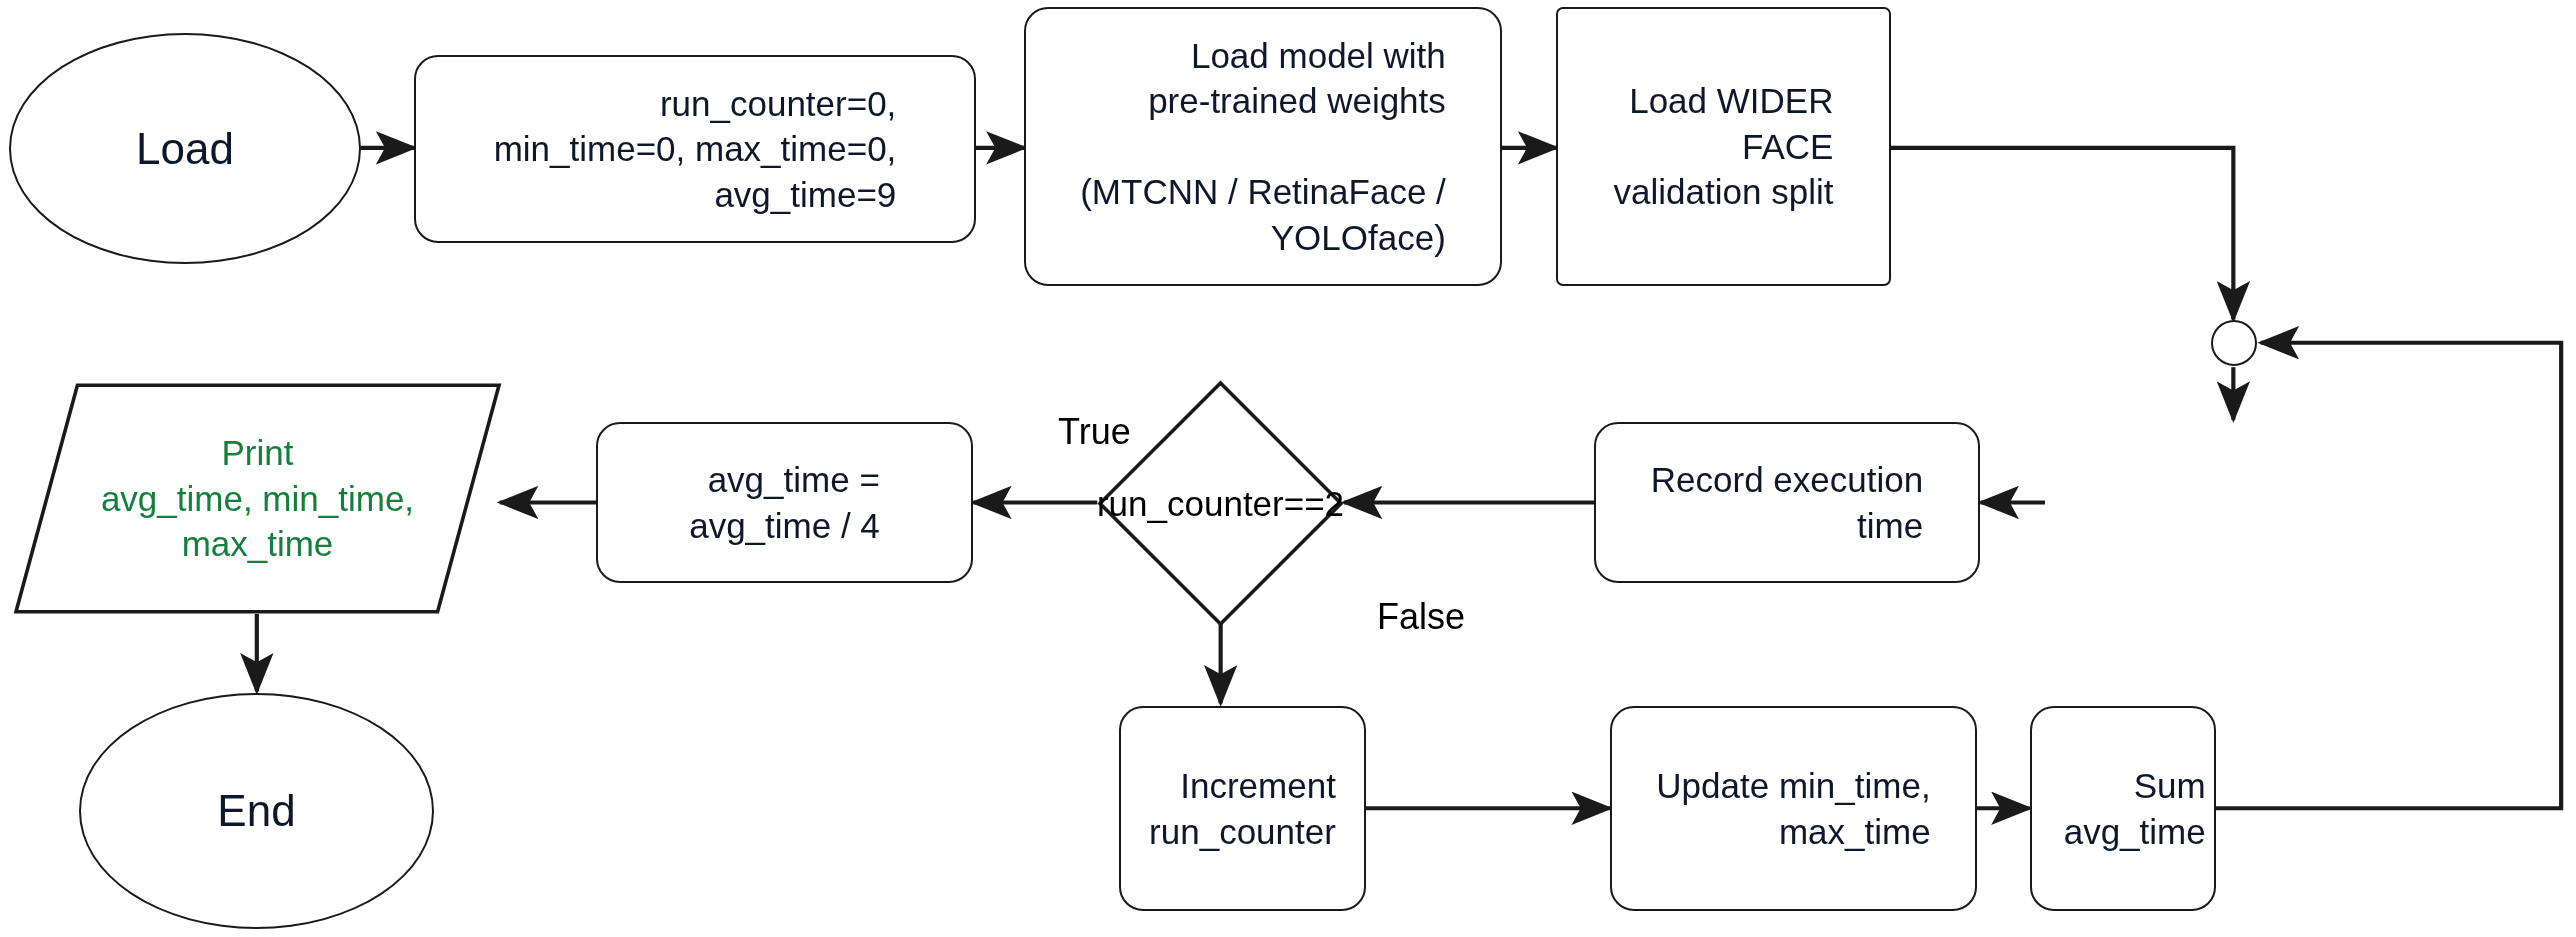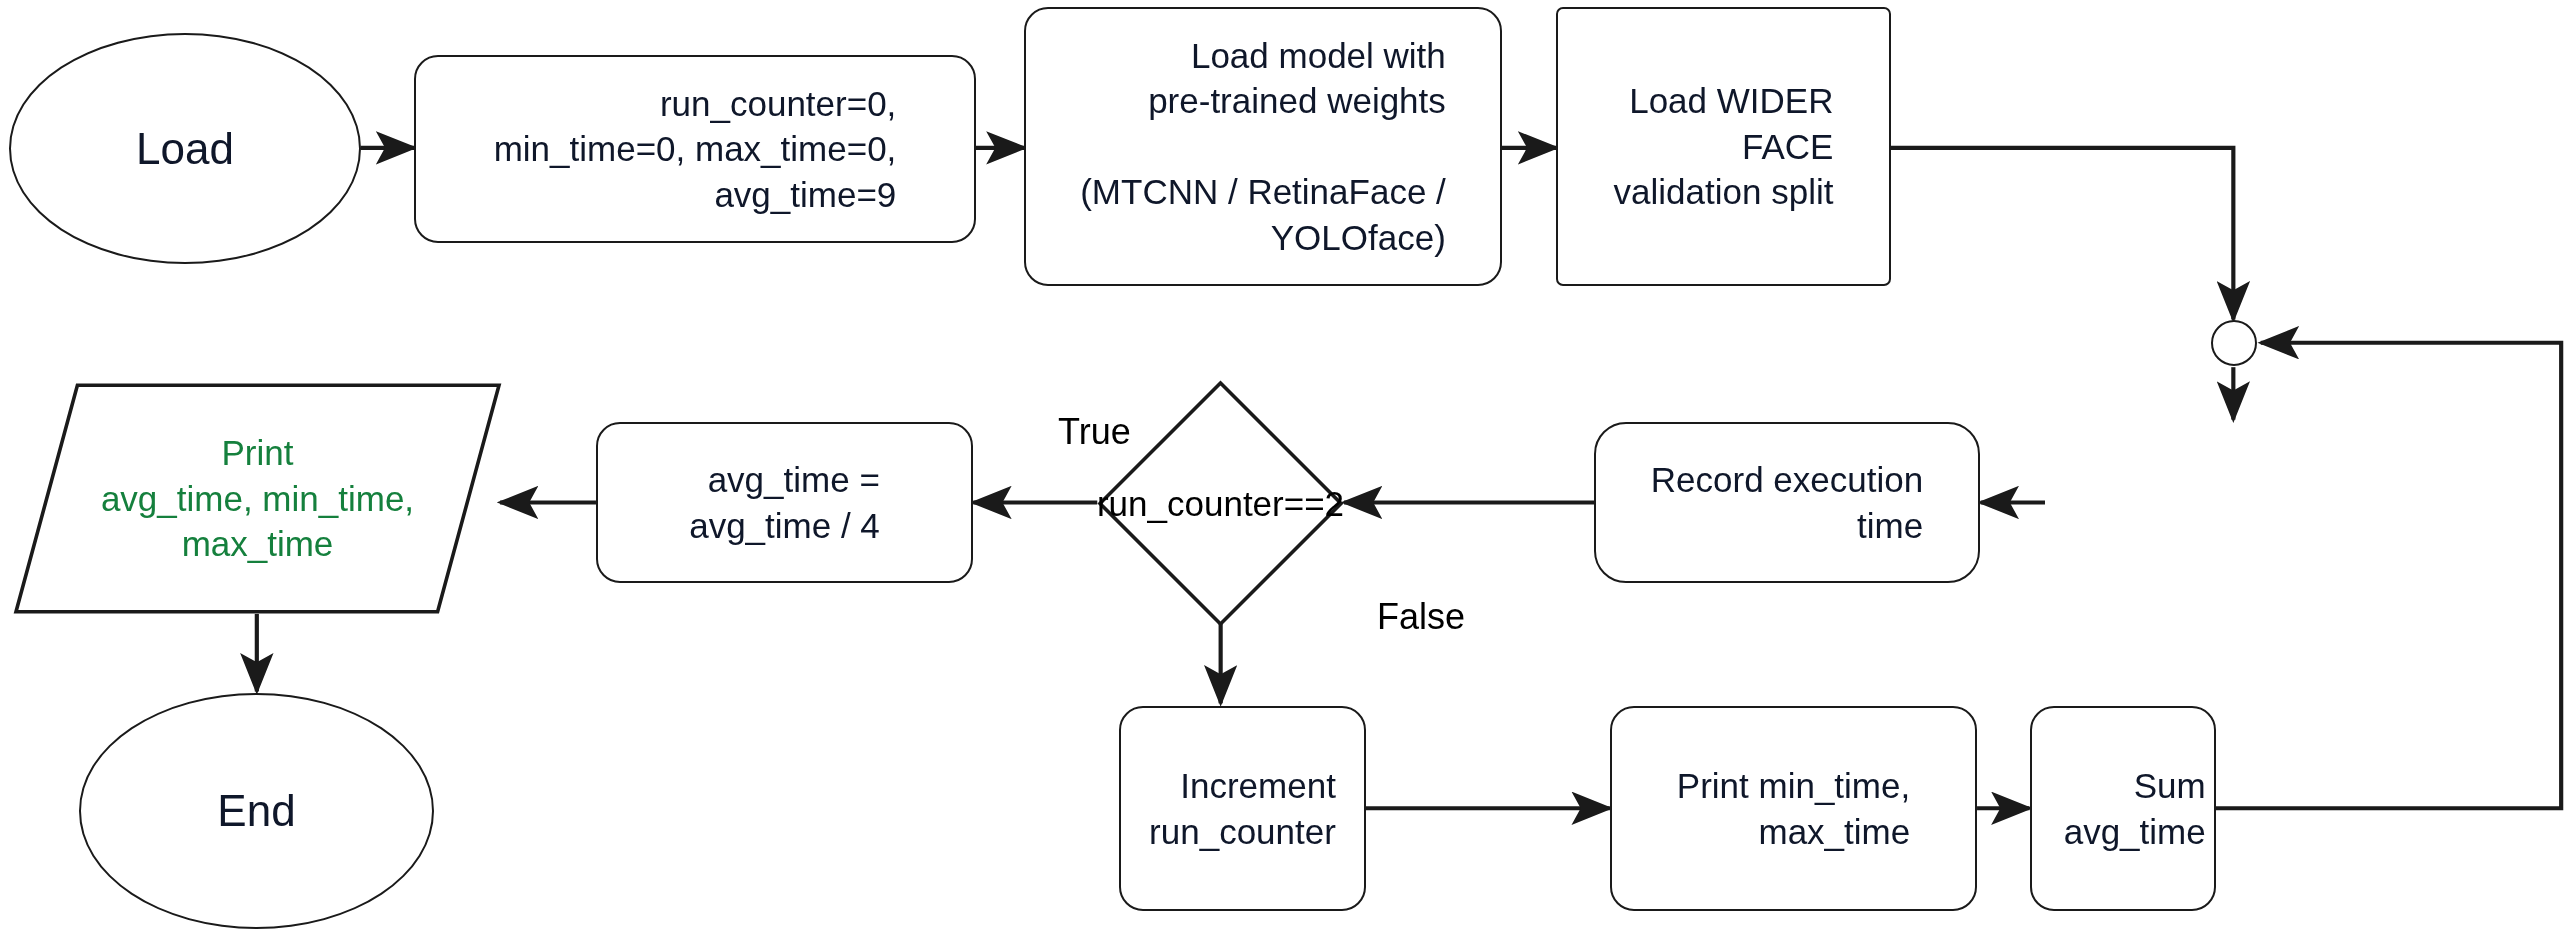--- a/index.html
+++ b/index.html
@@ -163,21 +163,21 @@
   <div class="node proc" style="left:1556px; top:7.2px; width:335px; height:279px;border-radius:7px;">
     <span>Load WIDER
 FACE
 validation split</span>
   </div>
 
   <div class="connector" style="left:2211px; top:320px; width:46px; height:46px;">
   </div>
 
 
-  <div class="node proc" style="left:1594px; top:422px; width:386px; height:161px;border-radius:32px;">
+  <div class="node proc" style="left:1594px; top:422px; width:386px; height:161px;">
     <span>Record execution
 time</span>
   </div>
 
   <div class="dec-wrap" style="left:1097px; top:380px; width:247px; height:247px;">
     <svg width="247" height="247" viewBox="0 0 414 414" xmlns="http://www.w3.org/2000/svg">
       <polygon points="207,5 409,207 207,409 5,207" fill="#ffffff" stroke="#1a1a1a" stroke-width="6"></polygon>
     </svg>
     <span class="dec-text">run_counter==2</span>
   </div>
@@ -199,21 +199,21 @@
   <div class="node term" style="left:79px; top:693px; width:355px; height:236px;">
     <span>End</span>
   </div>
 
   <div class="node proc" style="left:1119px; top:706px; width:247px; height:205px;">
     <span>Increment
 run_counter</span>
   </div>
 
   <div class="node proc" style="left:1610px; top:706px; width:367px; height:205px;">
-    <span>Print min_time,
+    <span>Update min_time,
 max_time</span>
   </div>
 
   <div class="node proc" style="left:2030px; top:706px; width:186px; height:205px;">
     <span>Sum avg_time</span>
   </div>
 
   <div class="edge-label" style="left:1058px; top:411px;">True</div>
 
   <div class="edge-label" style="left:1377px; top:596px;">False</div>

